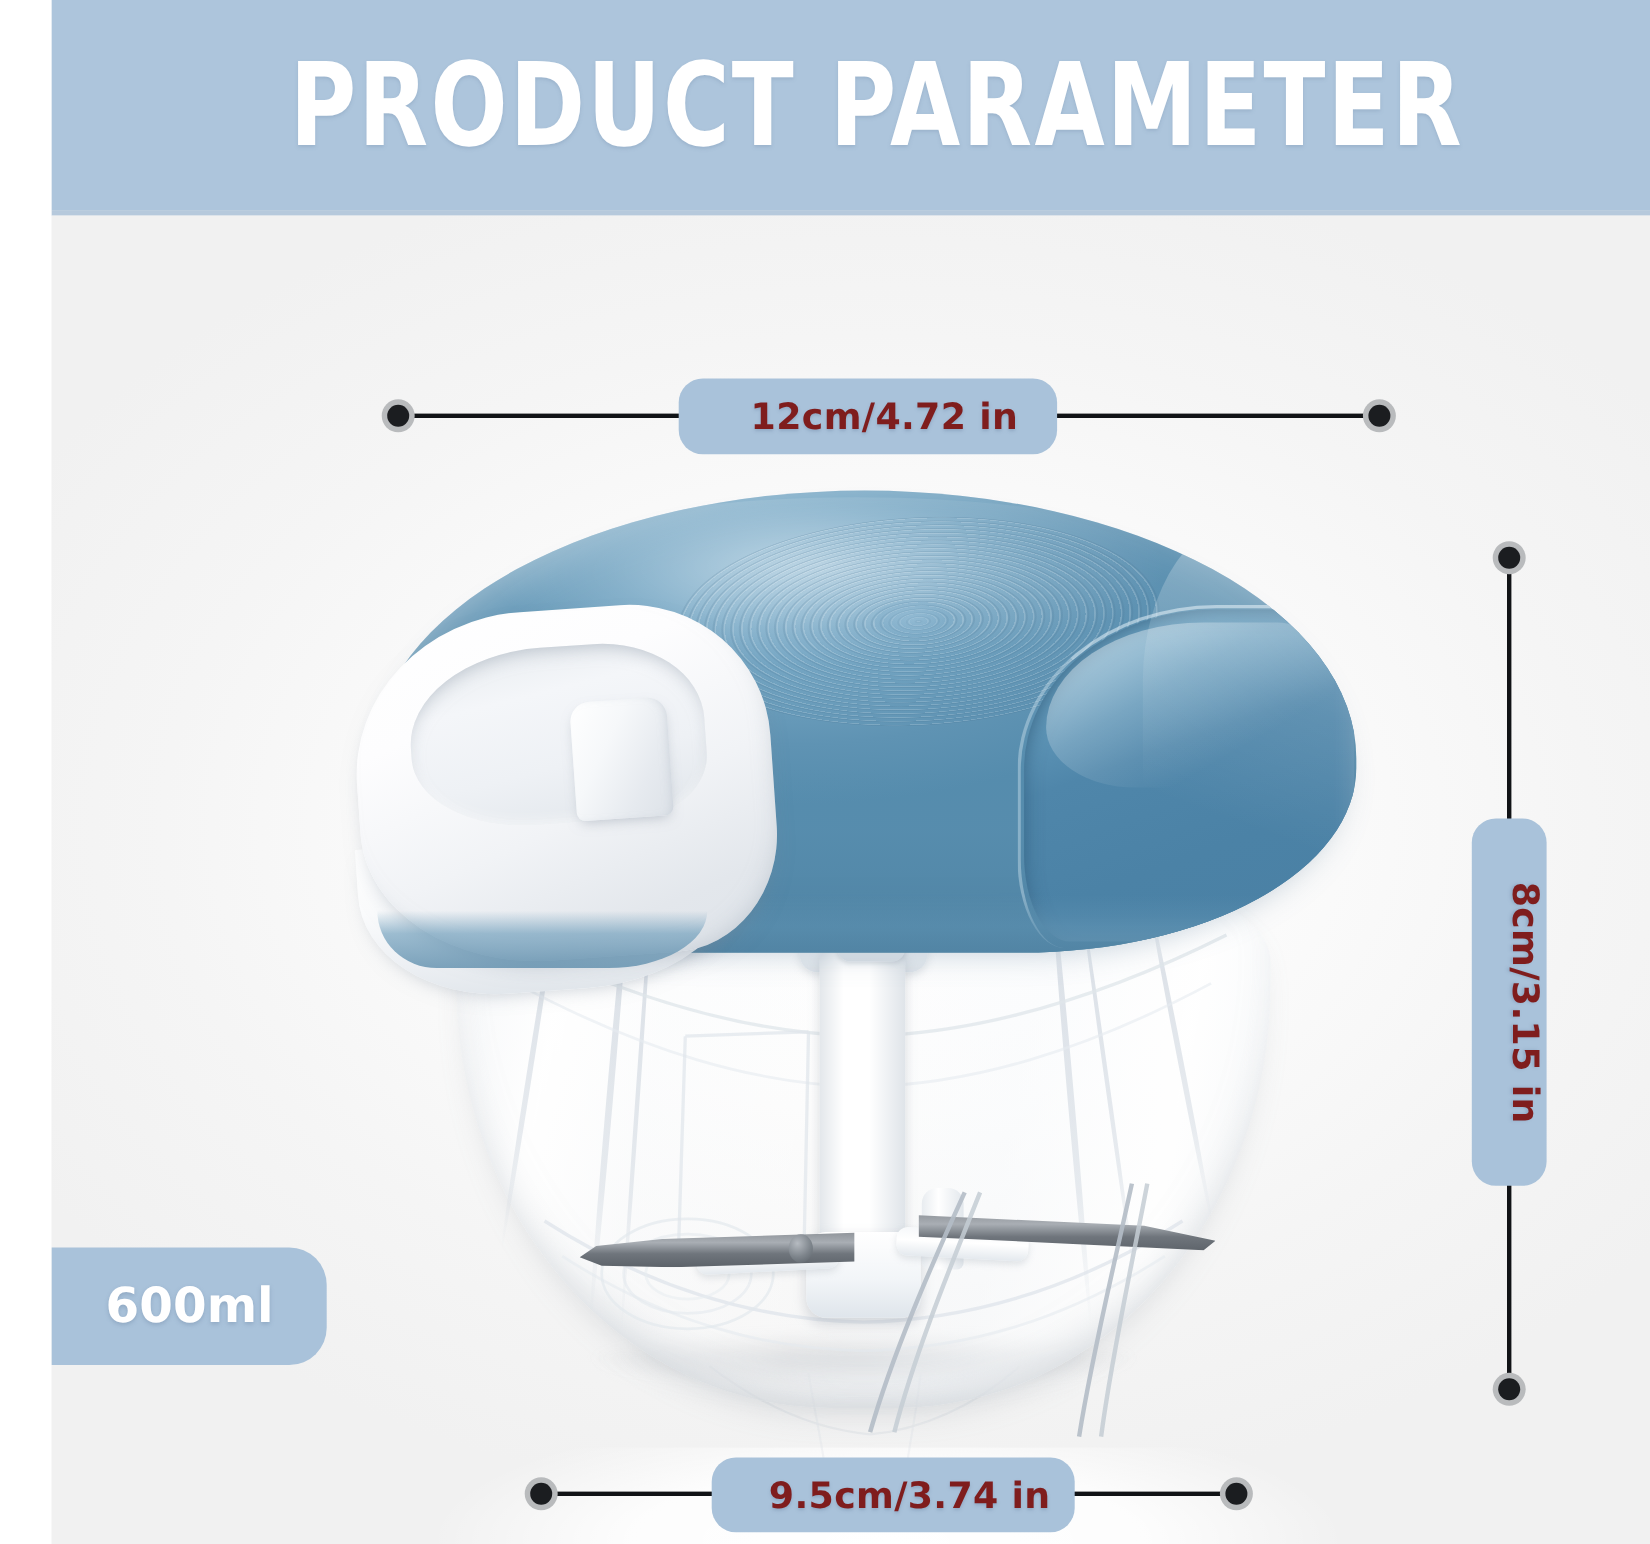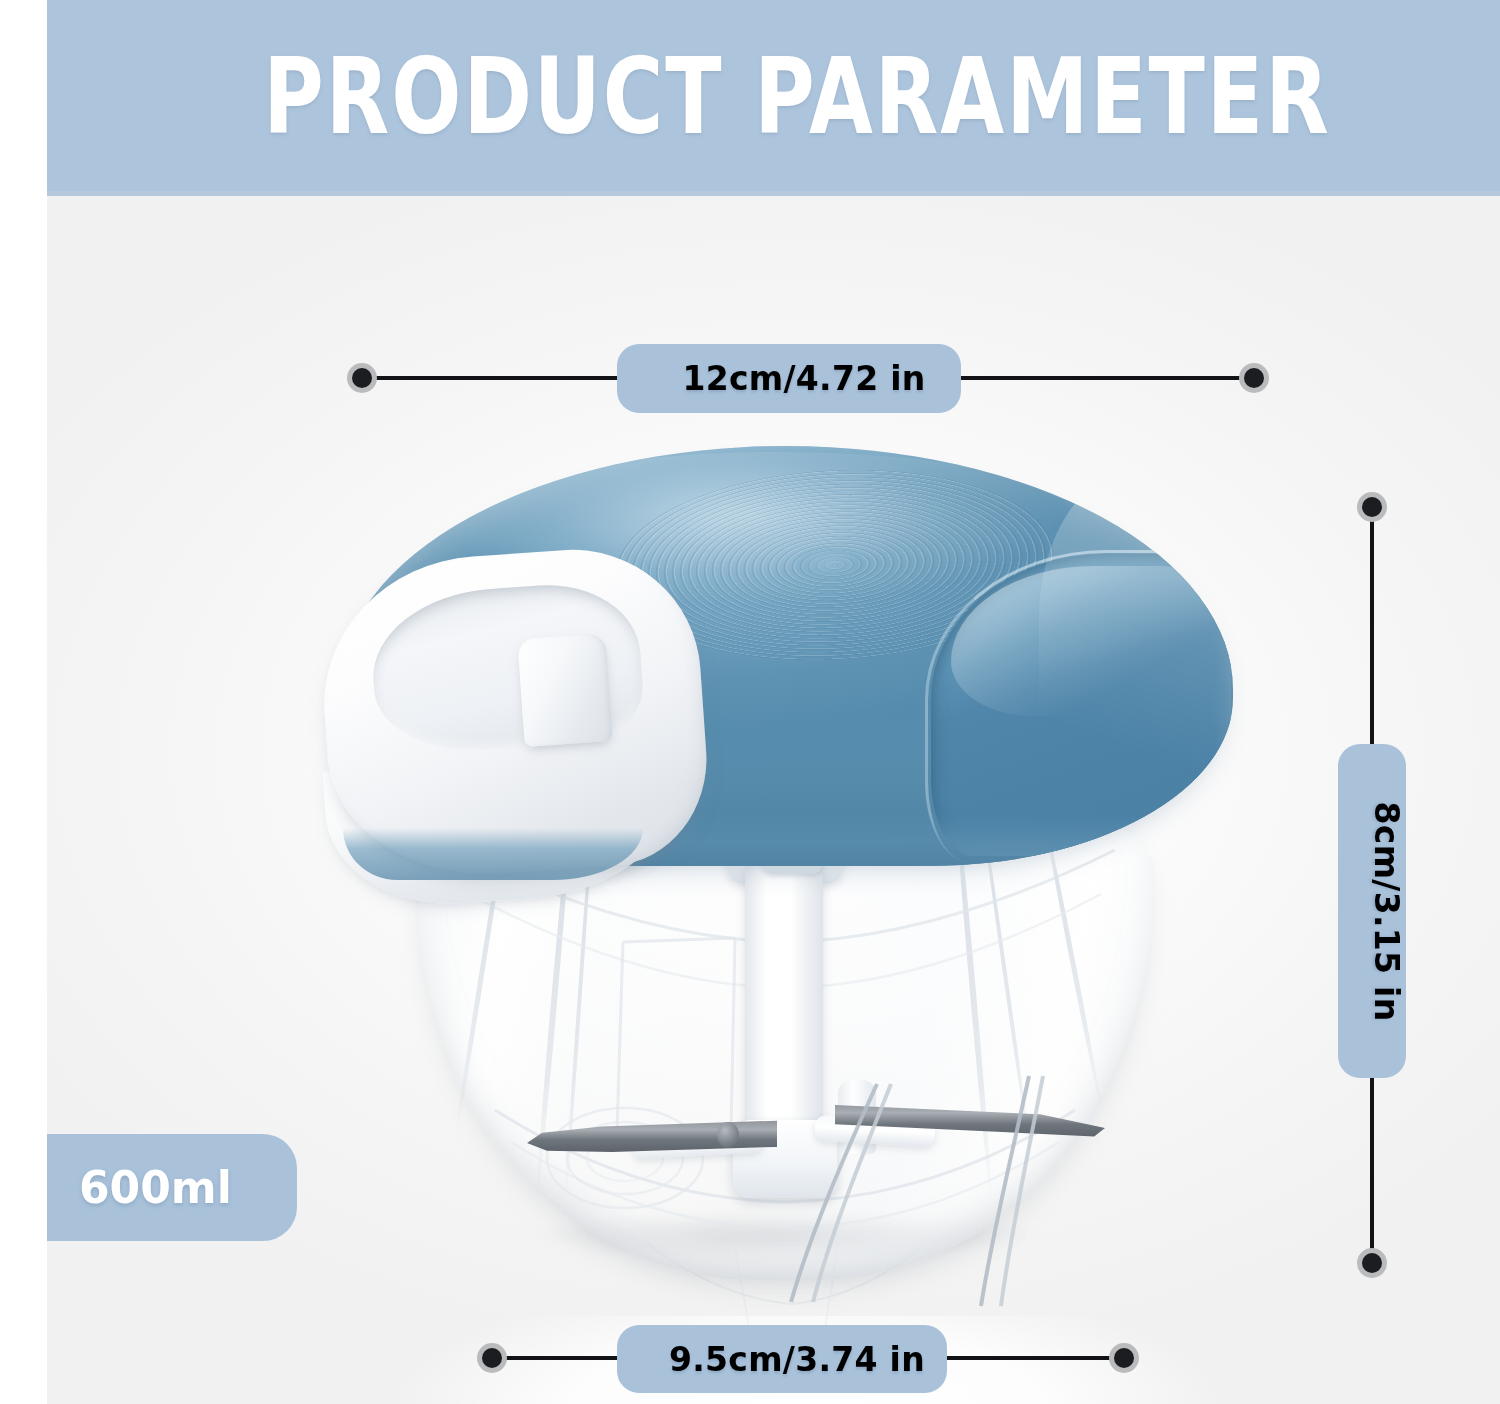--- a/index.html
+++ b/index.html
@@ -327,21 +327,21 @@
   }
   .dim-dot::after {
     content:"";
     width:20px; height:20px;
     border-radius:50%;
     background:#1b1d20;
   }
   .dim-badge {
     position:absolute;
     background:#a9c2da;
-    color:#000000;
+    color:#7f1d1d;
     border-radius:22px;
     display:flex; align-items:center; justify-content:center;
     font-size:33px;
     font-weight:bold;
     letter-spacing:0.3px;
     font-family:"DejaVu Sans", sans-serif;
     text-shadow:0 2px 3px rgba(105,130,160,0.38);
     white-space:nowrap;
     padding-left:30px;
   }
@@ -354,37 +354,37 @@
   
   #dim-top-line      { left:305px; top:376px; width:900px; }
   #dim-top-dot-left  { left:300px; top:363px; }
   #dim-top-dot-right { left:1192px; top:363px; }
   #dim-top-badge     { left:570px; top:344px; width:344px; height:69px; }
 
   
   #dim-bot-line      { left:440px; top:1356px; width:636px; }
   #dim-bot-dot-left  { left:430px; top:1343px; }
   #dim-bot-dot-right { left:1062px; top:1343px; }
-  #dim-bot-badge     { left:570px; top:1325px; width:330px; height:68px; }
+  #dim-bot-badge     { left:600px; top:1325px; width:330px; height:68px; }
 
   
   #dim-right-line      { left:1323px; top:512px; height:748px; }
   #dim-right-dot-top   { left:1310px; top:492px; }
   #dim-right-dot-bot   { left:1310px; top:1248px; }
   #dim-right-badge     { left:1291px; top:744px; width:68px; height:334px; }
 
   
   #vol-badge {
     position:absolute;
     left:0px; top:1134px;
     width:250px; height:107px;
     background:#a9c2da;
     border-radius:0 34px 34px 0;
     display:flex; align-items:center;
-    padding-left:32px;
+    padding-left:49px;
     color:#ffffff;
     font-size:44px;
     font-weight:bold;
     font-family:"DejaVu Sans", sans-serif;
     text-shadow:0 2px 4px rgba(105,130,160,0.4);
   }
 </style>
 </head>
 <body>
 

